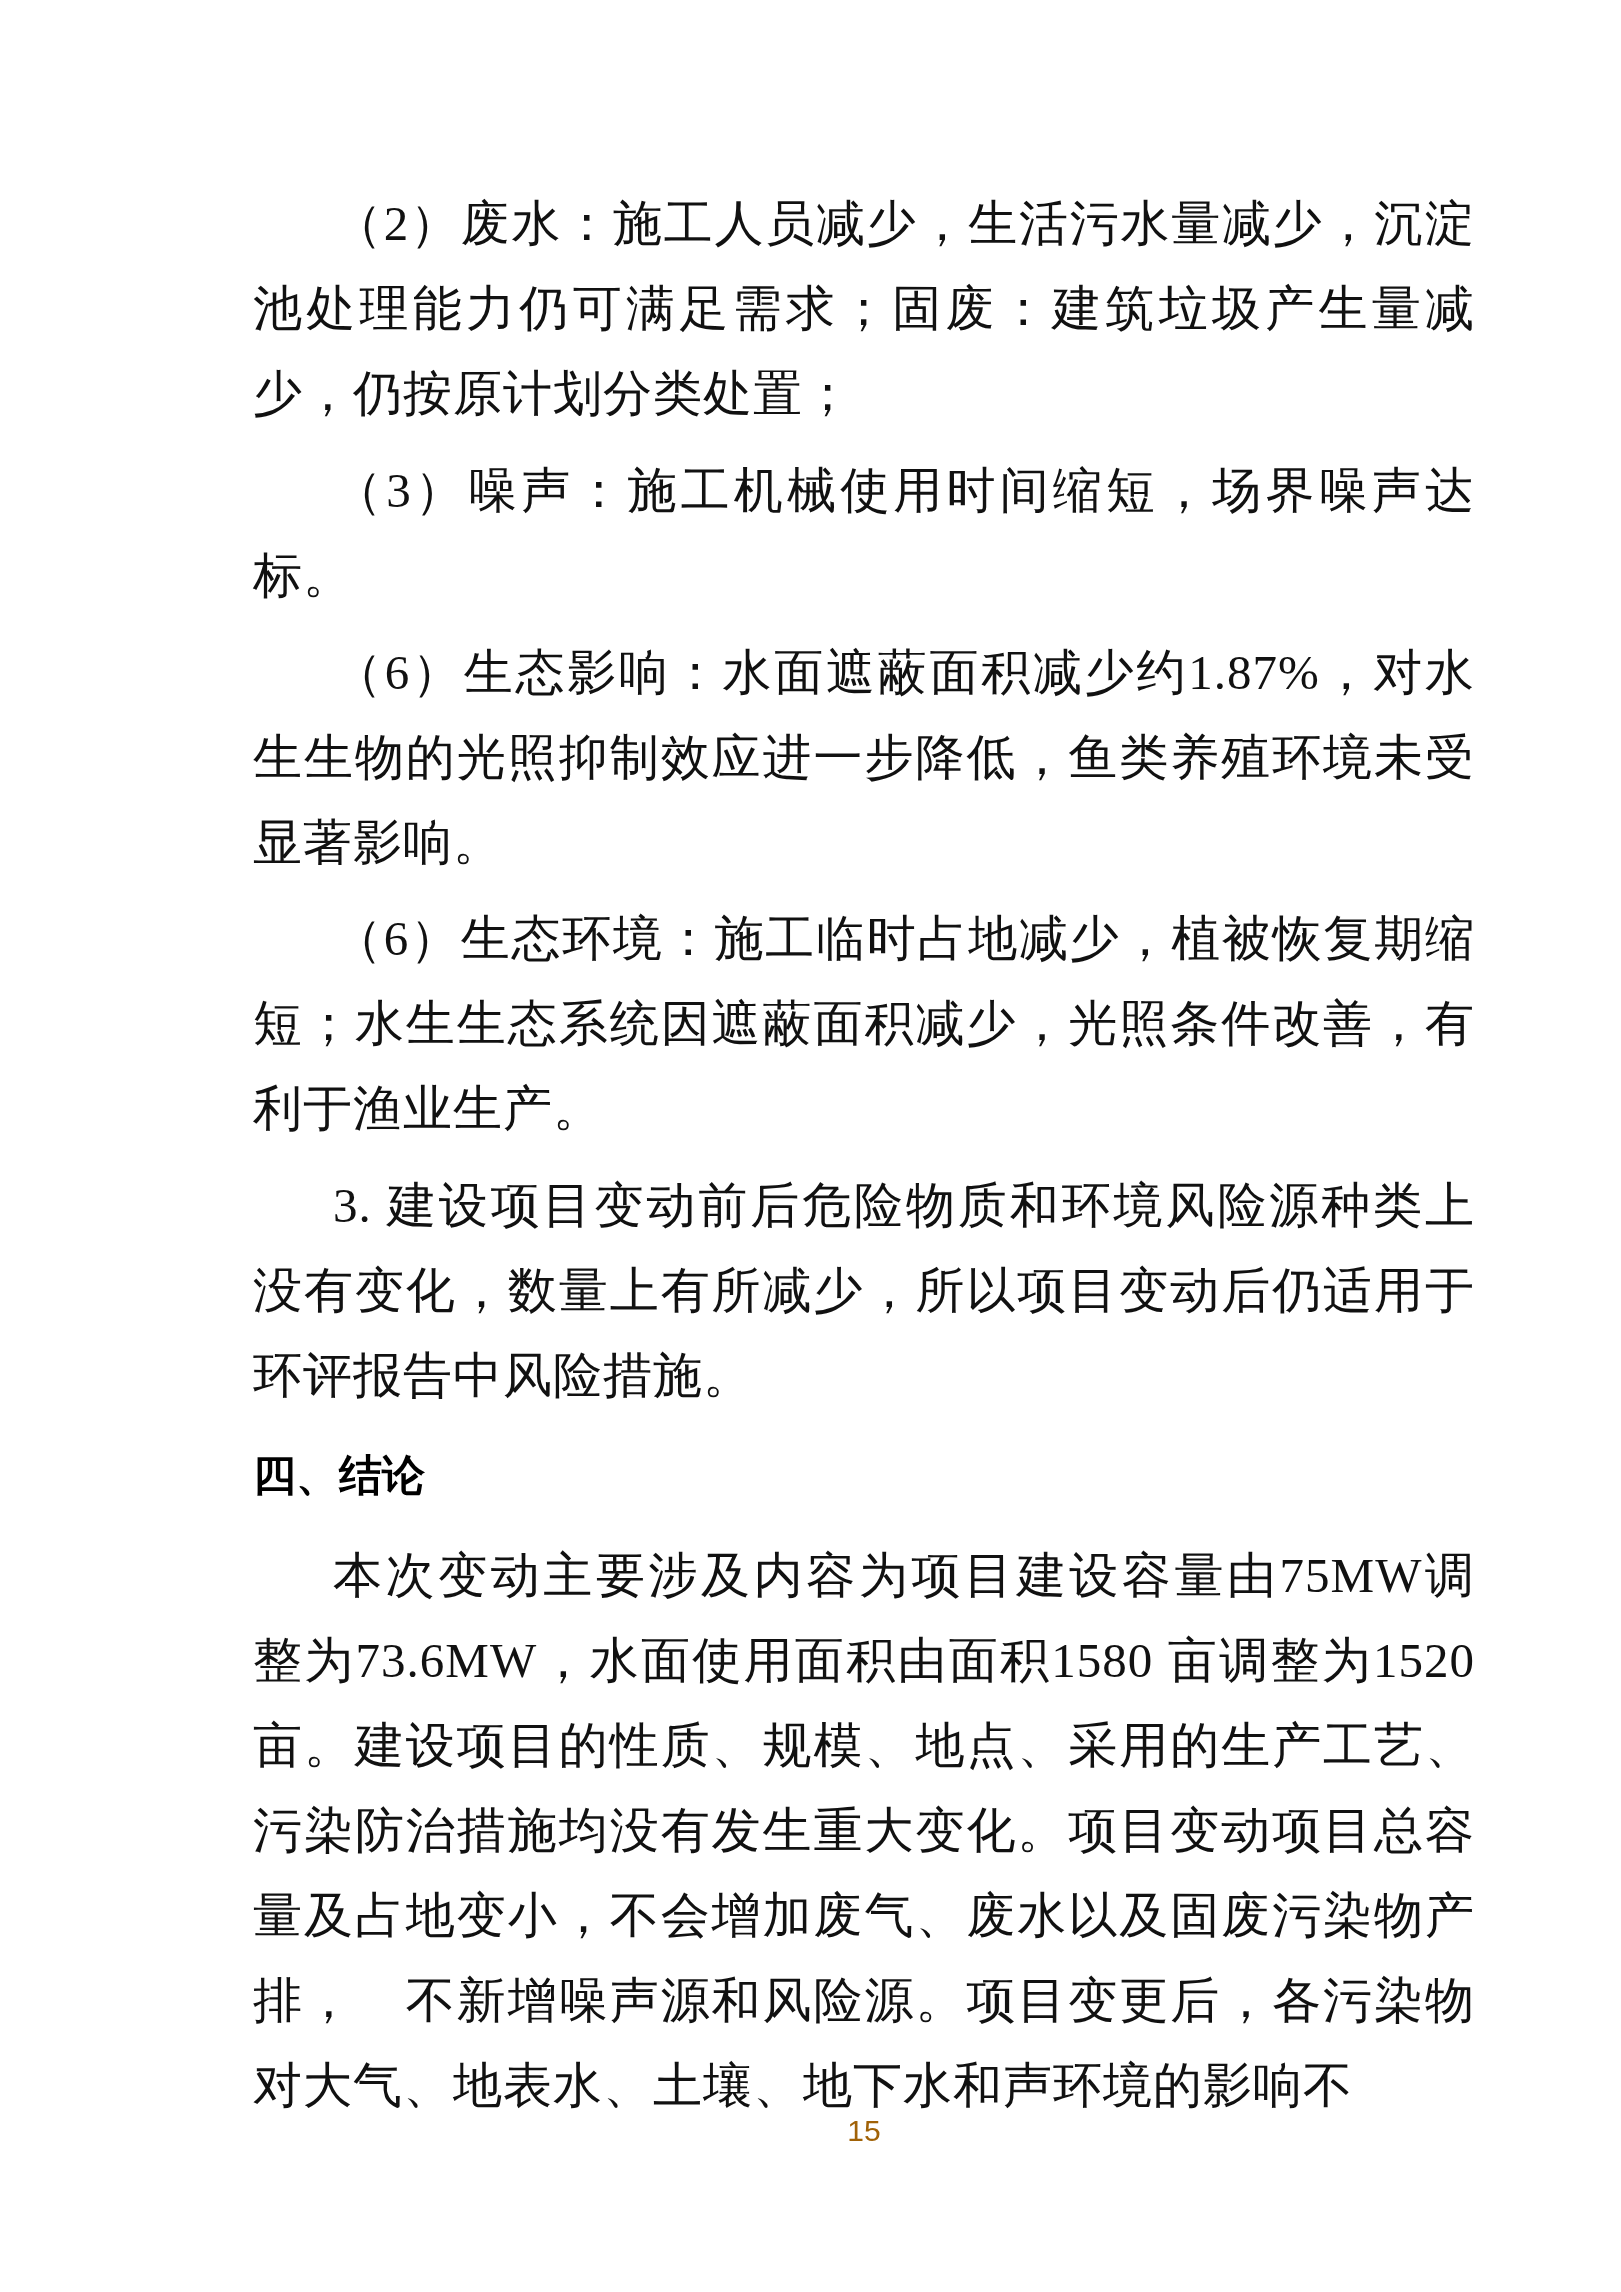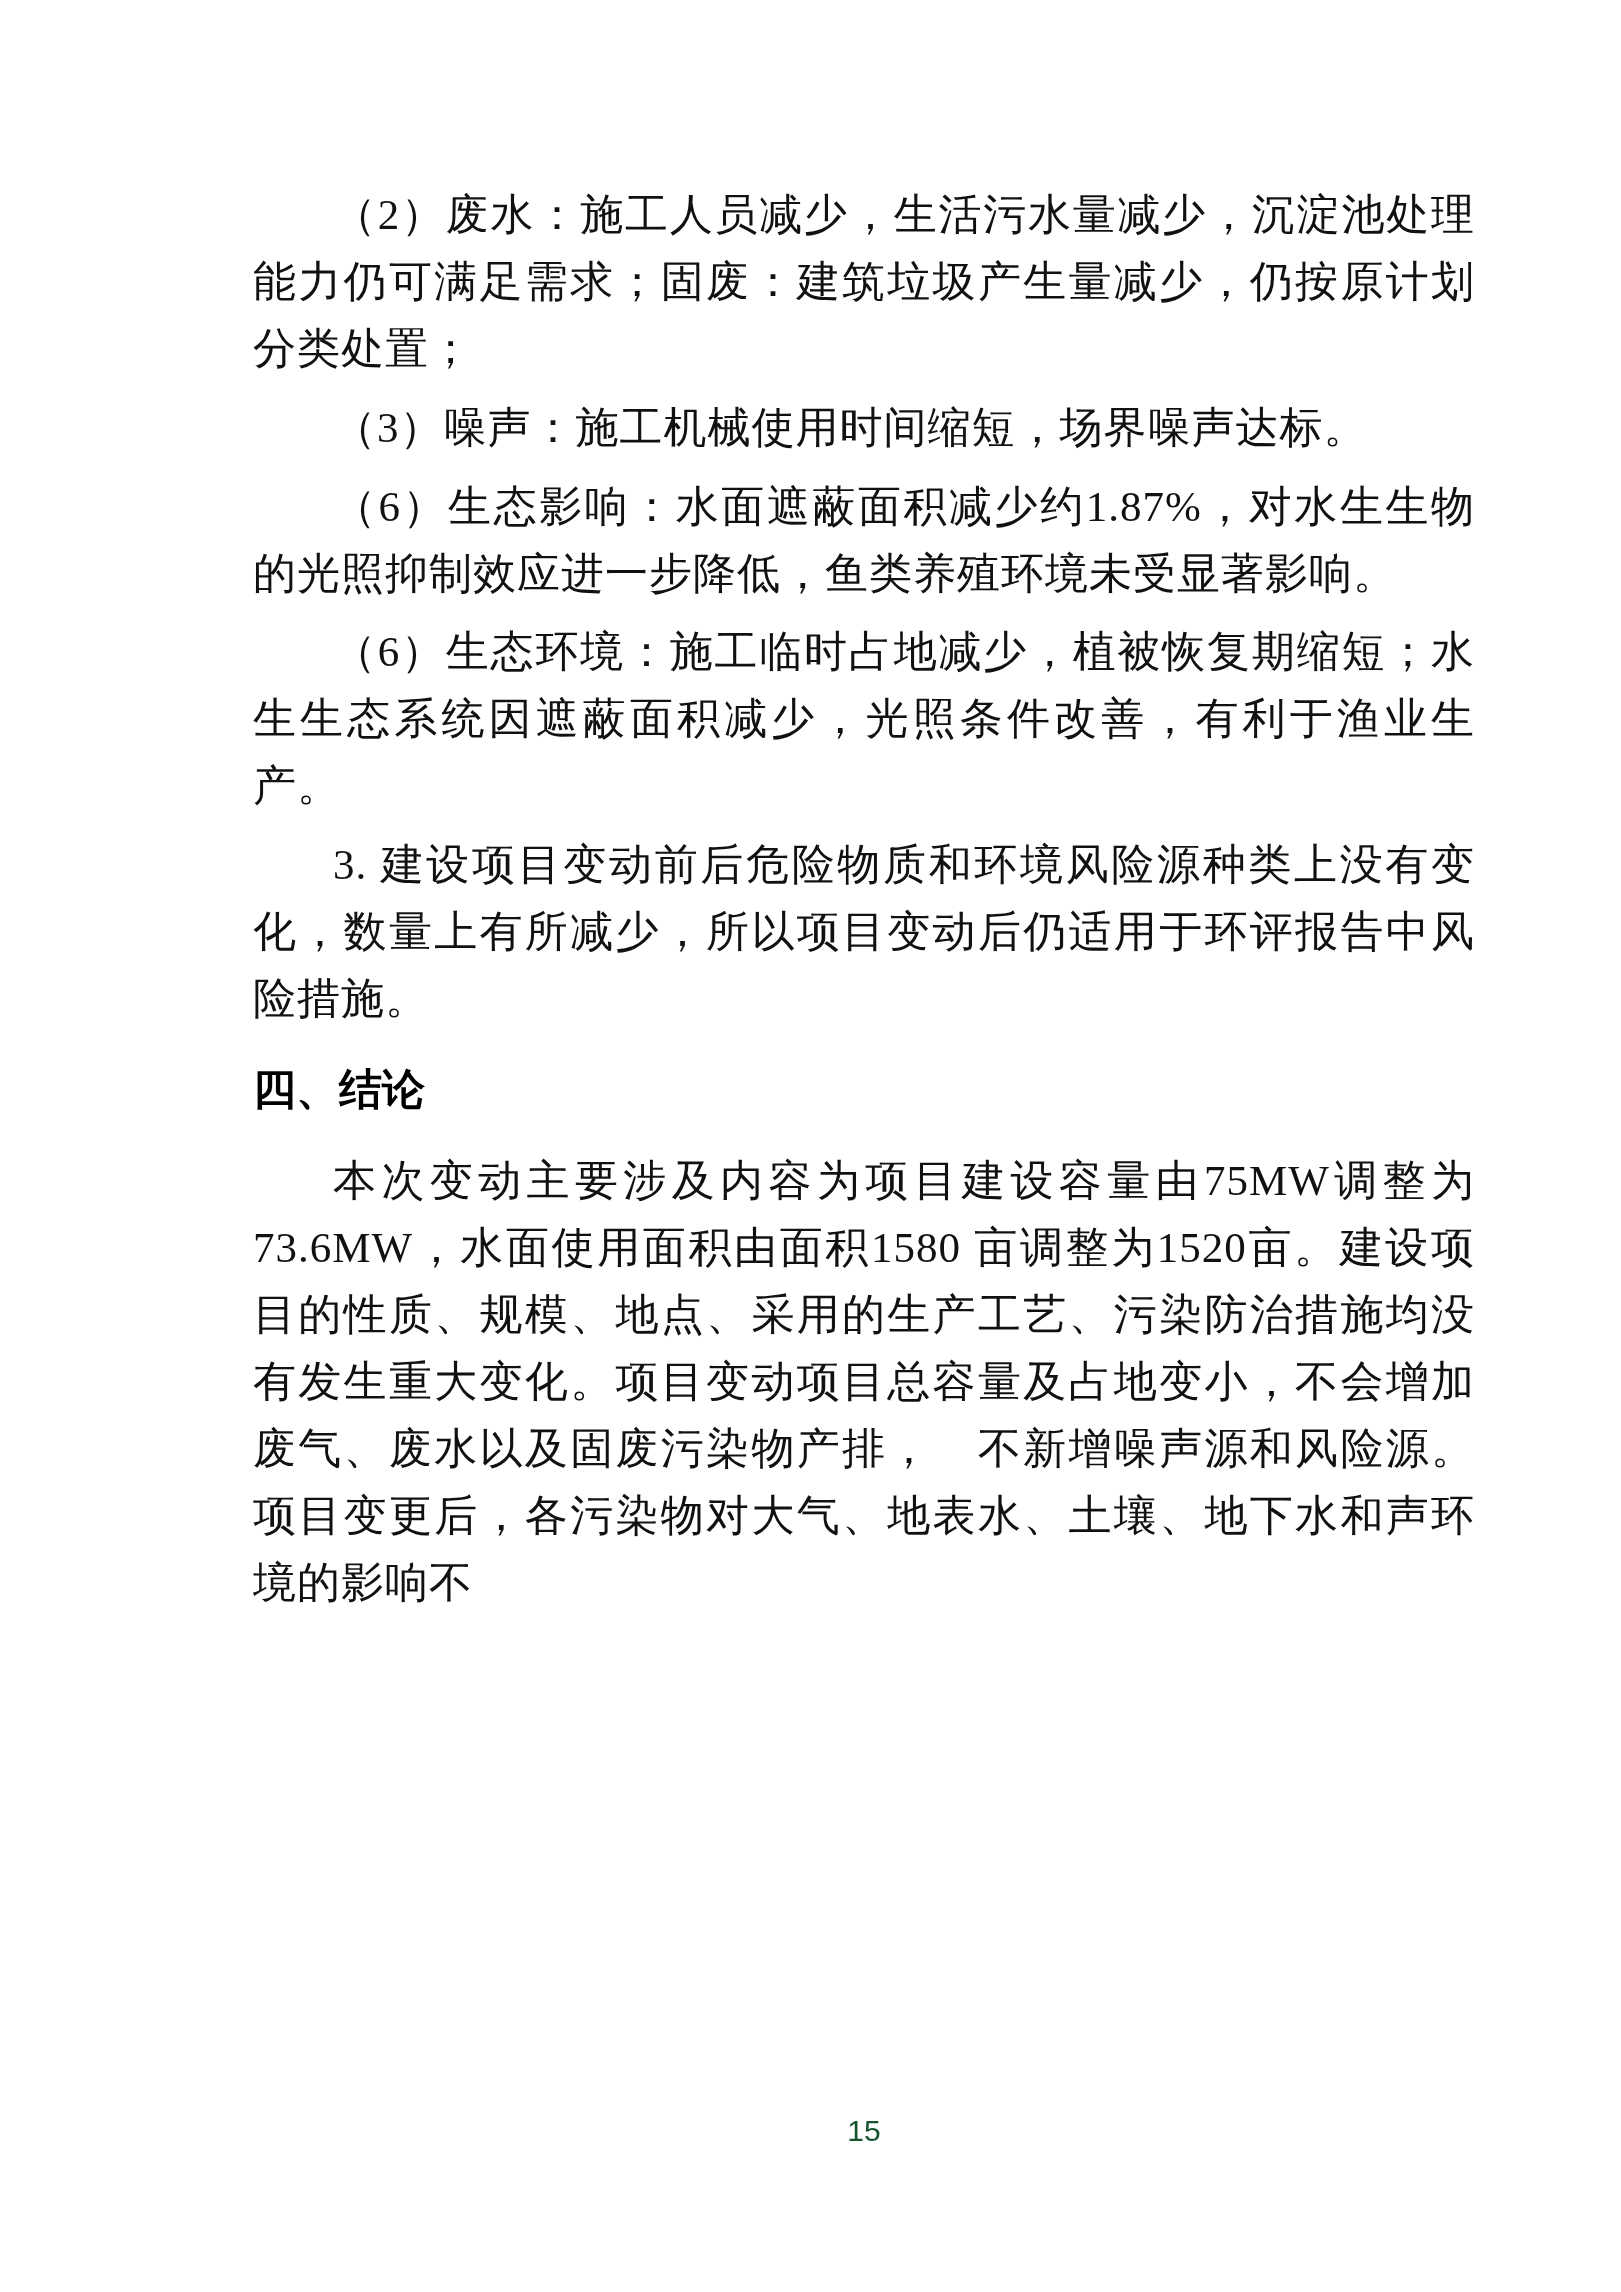--- a/index.html
+++ b/index.html
@@ -14,22 +14,22 @@
     font-family: "Liberation Serif", "DejaVu Serif", serif;
     color: #111111;
   }
   .text-block {
     position: absolute;
     top: 181px;
     left: 253px;
     width: 1222px;
   }
   .para {
-    font-size: 43px;
-    line-height: 67px;
+    font-size: 49px;
+    line-height: 85px;
     text-align: justify;
     text-justify: inter-character;
     text-indent: 80px;
     margin: 0 0 11.8px 0;
     letter-spacing: 1px;
   }
   .heading {
     font-family: "Liberation Sans", "DejaVu Sans", sans-serif;
     font-weight: bold;
     font-size: 43px;
@@ -40,21 +40,21 @@
   }
   .page-number {
     position: absolute;
     top: 2109px;
     left: 253px;
     width: 1222px;
     text-align: center;
     font-family: "Liberation Sans", "DejaVu Sans", sans-serif;
     font-size: 30px;
     line-height: 43px;
-    color: #14532d;
+    color: #a16207;
   }
 </style>
 </head>
 <body>
 
 <div class="page">
   <div class="text-block">
     <p class="para">（2）废水：施工人员减少，生活污水量减少，沉淀池处理能力仍可满足需求；固废：建筑垃圾产生量减少，仍按原计划分类处置；</p>
     <p class="para">（3）噪声：施工机械使用时间缩短，场界噪声达标。</p>
     <p class="para">（6）生态影响：水面遮蔽面积减少约1.87%，对水生生物的光照抑制效应进一步降低，鱼类养殖环境未受显著影响。</p>

